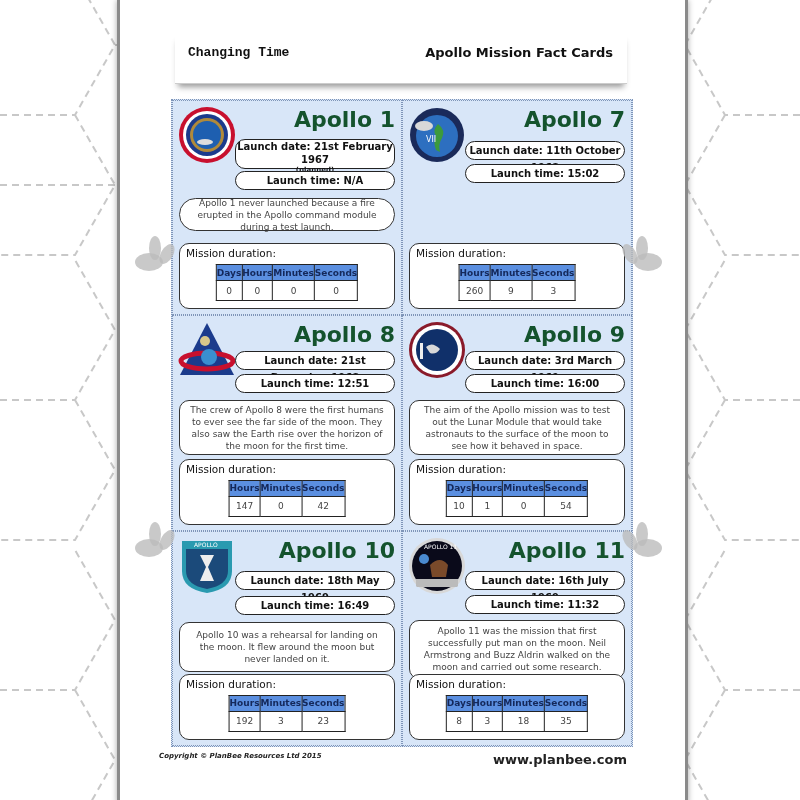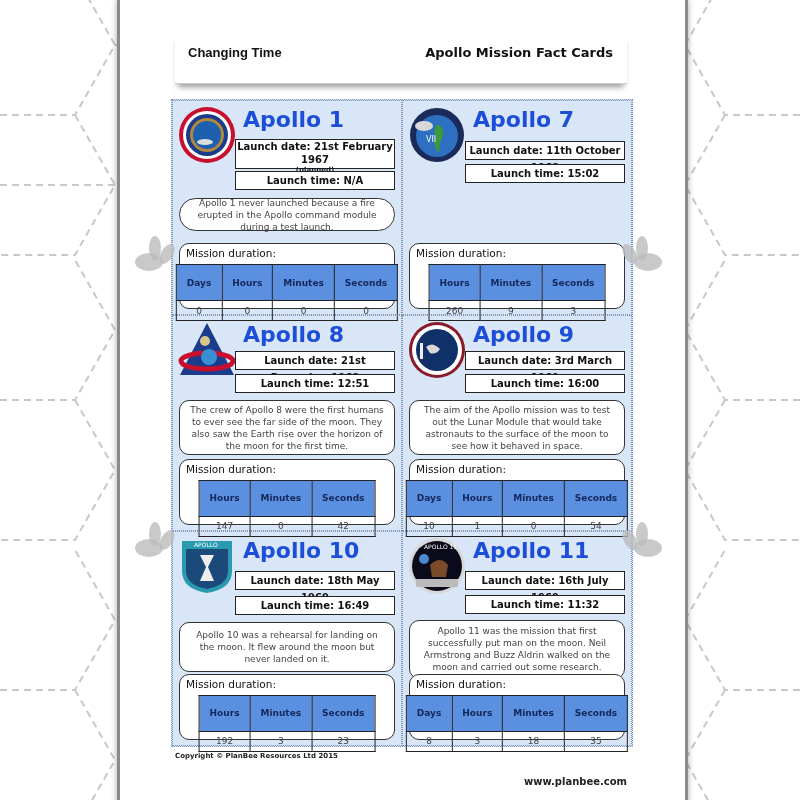--- a/index.html
+++ b/index.html
@@ -1,35 +1,35 @@
 <!DOCTYPE html>
 <html><head>
 <meta charset="utf-8">
 <style>
   html,body{margin:0;padding:0;}
   body{width:800px;height:800px;background:#fff;position:relative;overflow:hidden;font-family:"DejaVu Sans",sans-serif;}
   .bg-hex{position:absolute;inset:0;}
   .sheet{position:absolute;left:117px;top:0;width:565px;height:800px;background:#fff;border-left:3px solid #8a8a8a;border-right:3px solid #8a8a8a;border-bottom:4px solid #8a8a8a;box-shadow:0 0 6px rgba(0,0,0,.35);}
   .header-band{position:absolute;left:175px;top:33px;width:452px;height:50px;background:#fff;box-shadow:0 6px 6px -3px #999;border-bottom:1px solid #ccc;}
-  .header-left{position:absolute;left:13px;top:12px;font-family:Liberation Sans, sans-serif;font-weight:bold;font-size:13px;color:#111;}
+  .header-left{position:absolute;left:13px;top:12px;font-family:Liberation Mono, monospace;font-weight:bold;font-size:13px;color:#111;}
   .header-right{position:absolute;right:14px;top:12px;font-weight:bold;font-size:13px;color:#111;}
   .grid{position:absolute;left:171px;top:99px;width:460px;height:646px;background:#d8e6f8;border:1px dotted #7f95b8;display:grid;grid-template-columns:1fr 1fr;grid-template-rows:1fr 1fr 1fr;}
   .card{position:relative;border:1px dotted #7f95b8;}
   .patch{position:absolute;left:5px;top:5px;width:58px;height:58px;border-radius:50%;}
-  .title{position:absolute;left:70px;right:6px;top:6px;text-align:left;font-weight:bold;font-size:22px;color:#1d4ed8;}
-  .pill{position:absolute;left:62px;right:6px;background:#fff;border:1.5px solid #222;border-radius:0;text-align:center;font-weight:bold;font-size:10px;color:#111;line-height:13px;}
+  .title{position:absolute;left:70px;right:6px;top:6px;text-align:right;font-weight:bold;font-size:22px;color:#14532d;}
+  .pill{position:absolute;left:62px;right:6px;background:#fff;border:1.5px solid #222;border-radius:10px;text-align:center;font-weight:bold;font-size:10px;color:#111;line-height:13px;}
   .pill small{display:block;font-size:7px;line-height:8px;}
   .desc{position:absolute;left:6px;right:6px;background:#fff;border:1.5px solid #333;border-radius:10px;font-size:9px;color:#444;text-align:center;padding:5px 8px;box-sizing:border-box;line-height:12px;display:flex;align-items:center;justify-content:center;}
   .dur{position:absolute;left:6px;right:6px;bottom:5px;height:64px;background:#fff;border:1.5px solid #333;border-radius:10px;}
   .dur-label{position:absolute;left:6px;top:3px;font-weight:normal;font-size:10.5px;color:#111;}
   table.dt{position:absolute;top:20px;left:50%;transform:translateX(-50%);border-collapse:collapse;}
-  table.dt th{background:#5b8fe0;color:#14285a;font-size:9px;font-weight:bold;border:1.5px solid #222;width:46px;height:15px;padding:10px;}
+  table.dt th{background:#5b8fe0;color:#14285a;font-size:9px;font-weight:bold;border:1.5px solid #222;width:46px;height:15px;padding:0;}
   table.dt td{font-size:9px;color:#444;text-align:center;border:1.5px solid #222;height:19px;padding:0;}
-  .footer-l{position:absolute;left:175px;top:752px;font-size:7px;font-weight:bold;color:#222;}
-  .footer-r{position:absolute;right:173px;top:752px;font-size:10px;font-weight:bold;color:#222;margin-top:24px;}
+  .footer-l{position:absolute;left:159px;top:752px;font-size:7px;font-weight:bold;color:#222;font-style:italic;}
+  .footer-r{position:absolute;right:173px;top:752px;font-size:13px;font-weight:bold;color:#222;}
   .bee{position:absolute;}
 </style>
 </head>
 <body>
 
 <svg class="bg-hex" width="800" height="800" viewBox="0 0 800 800">
   <g stroke="#c8c8c8" stroke-width="2" stroke-dasharray="7,5" fill="none">
     <path d="M0,115 L75,115 L115,45 L75,-25 M75,115 L115,185 L75,255 L0,255"></path>
     <path d="M115,45 L200,45 M115,185 L0,185"></path>
     <path d="M0,400 L75,400 L115,330 L75,260 M75,400 L115,470 L75,540 L0,540"></path>

